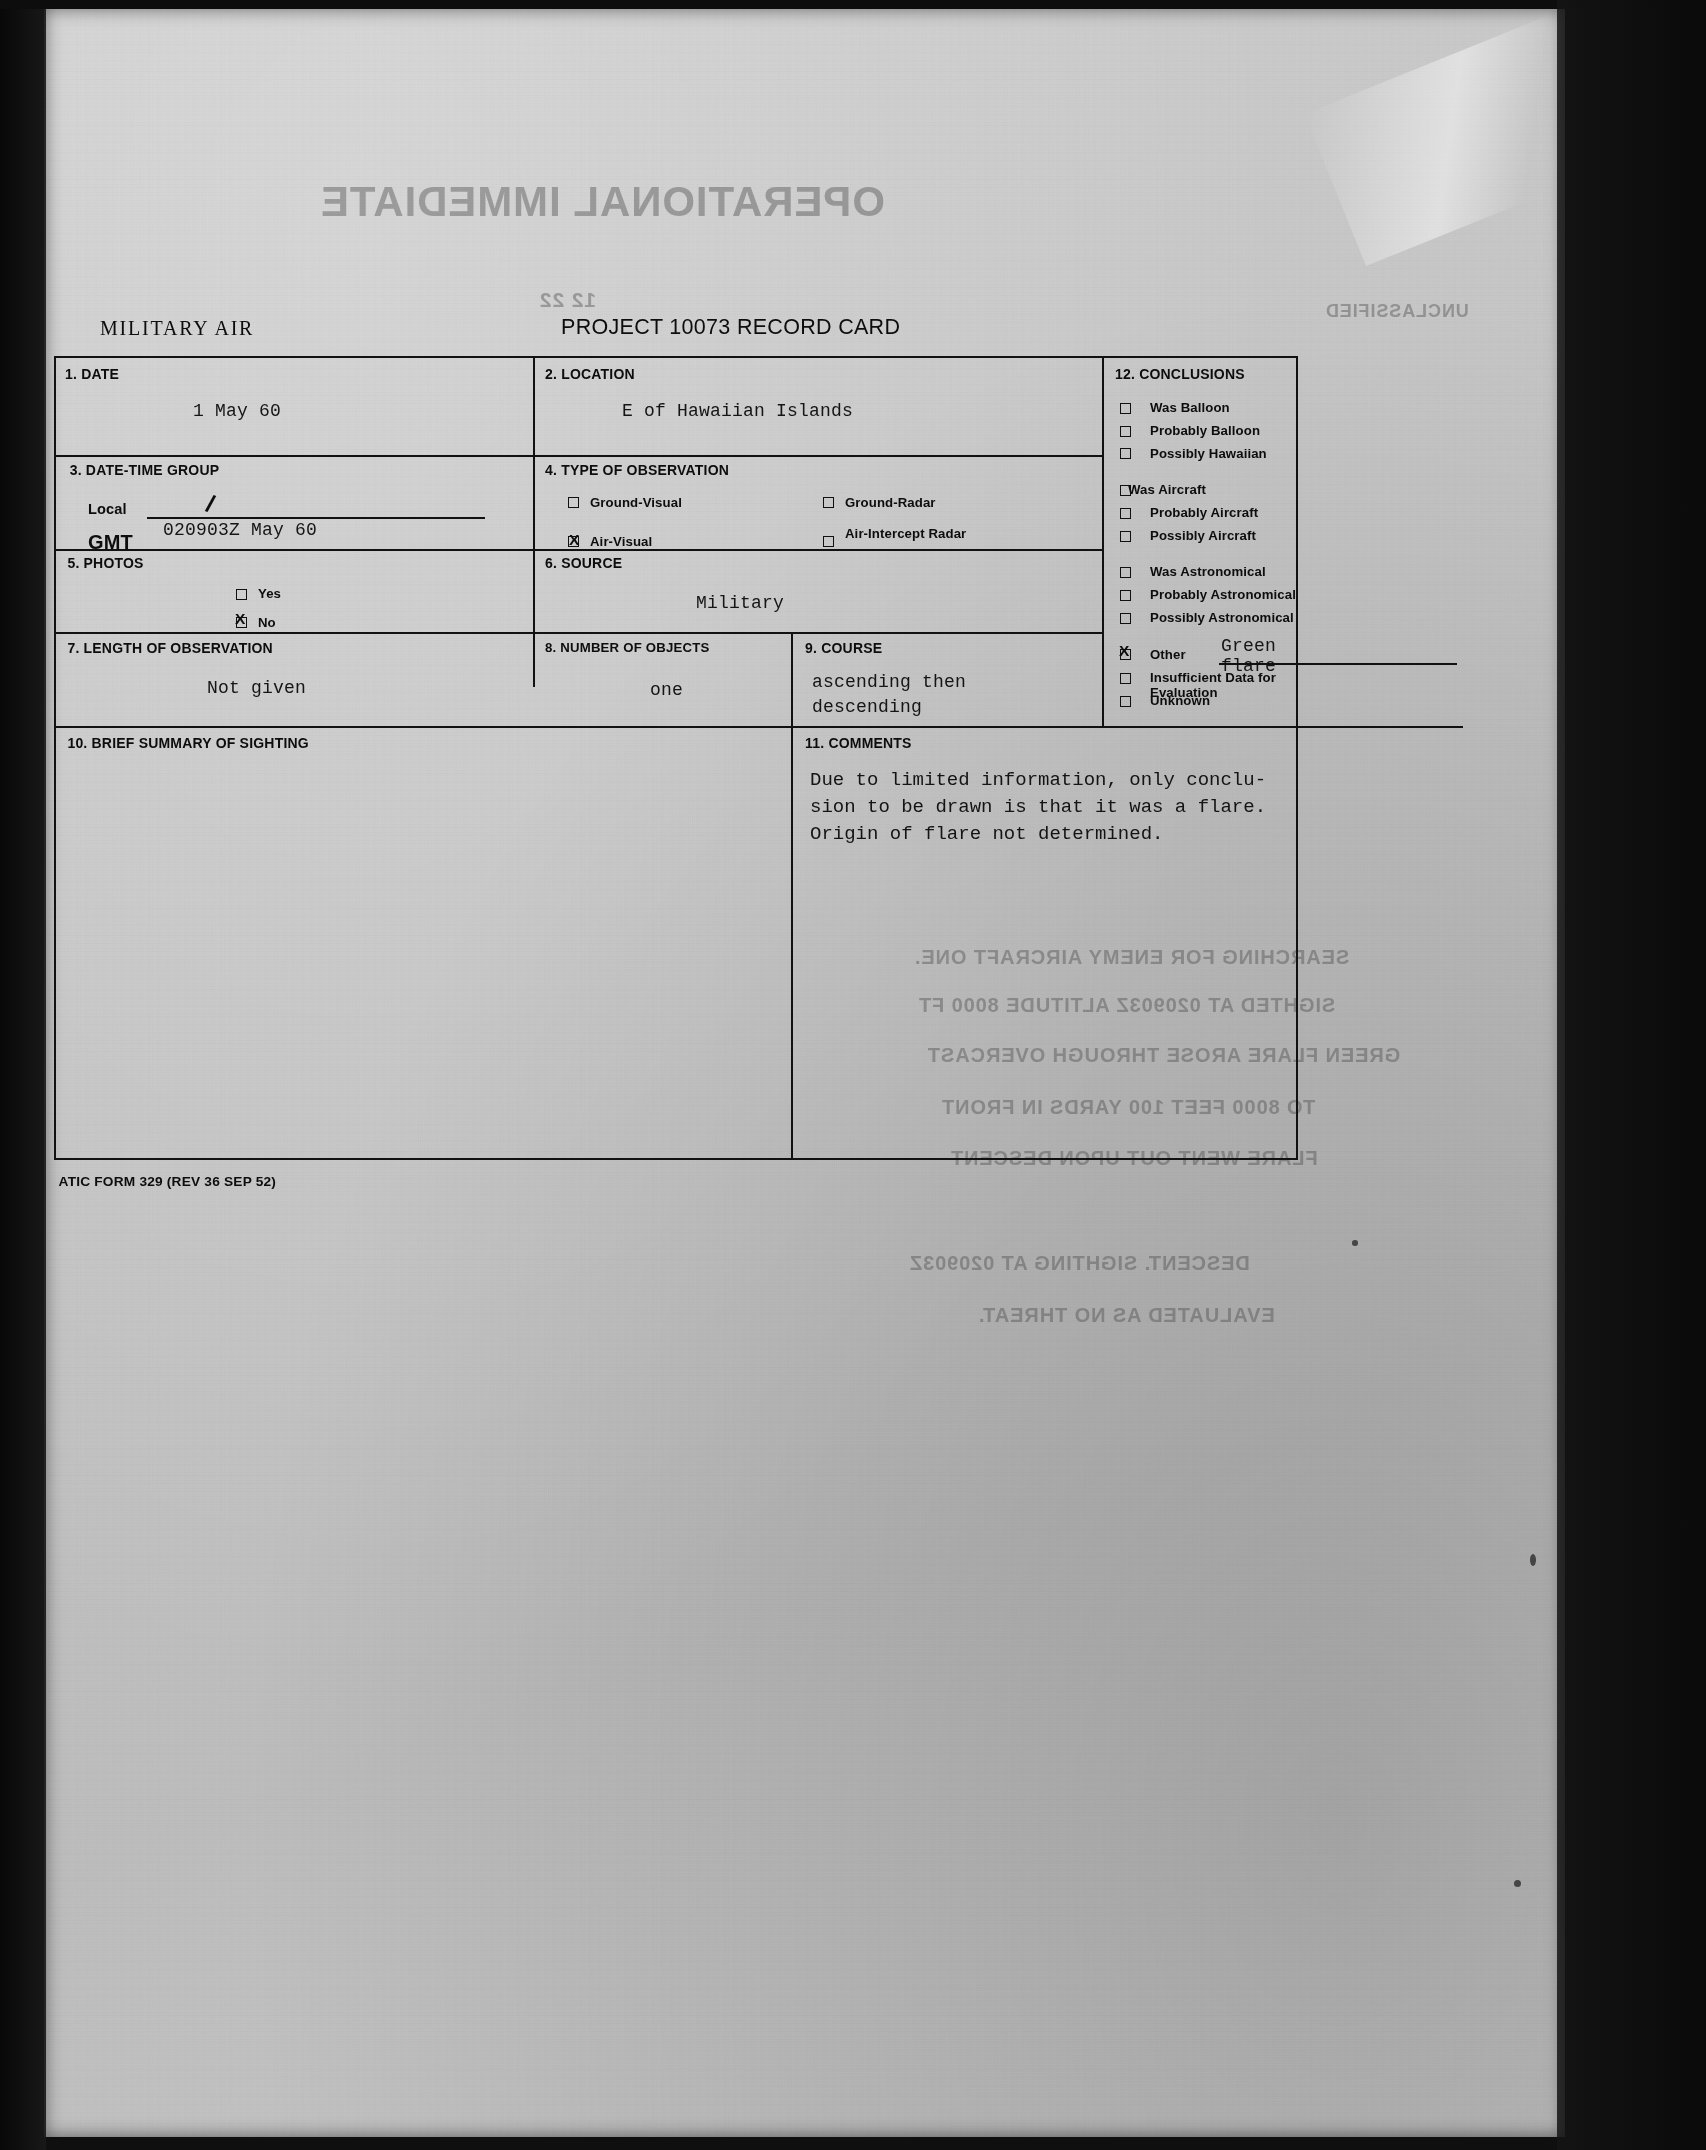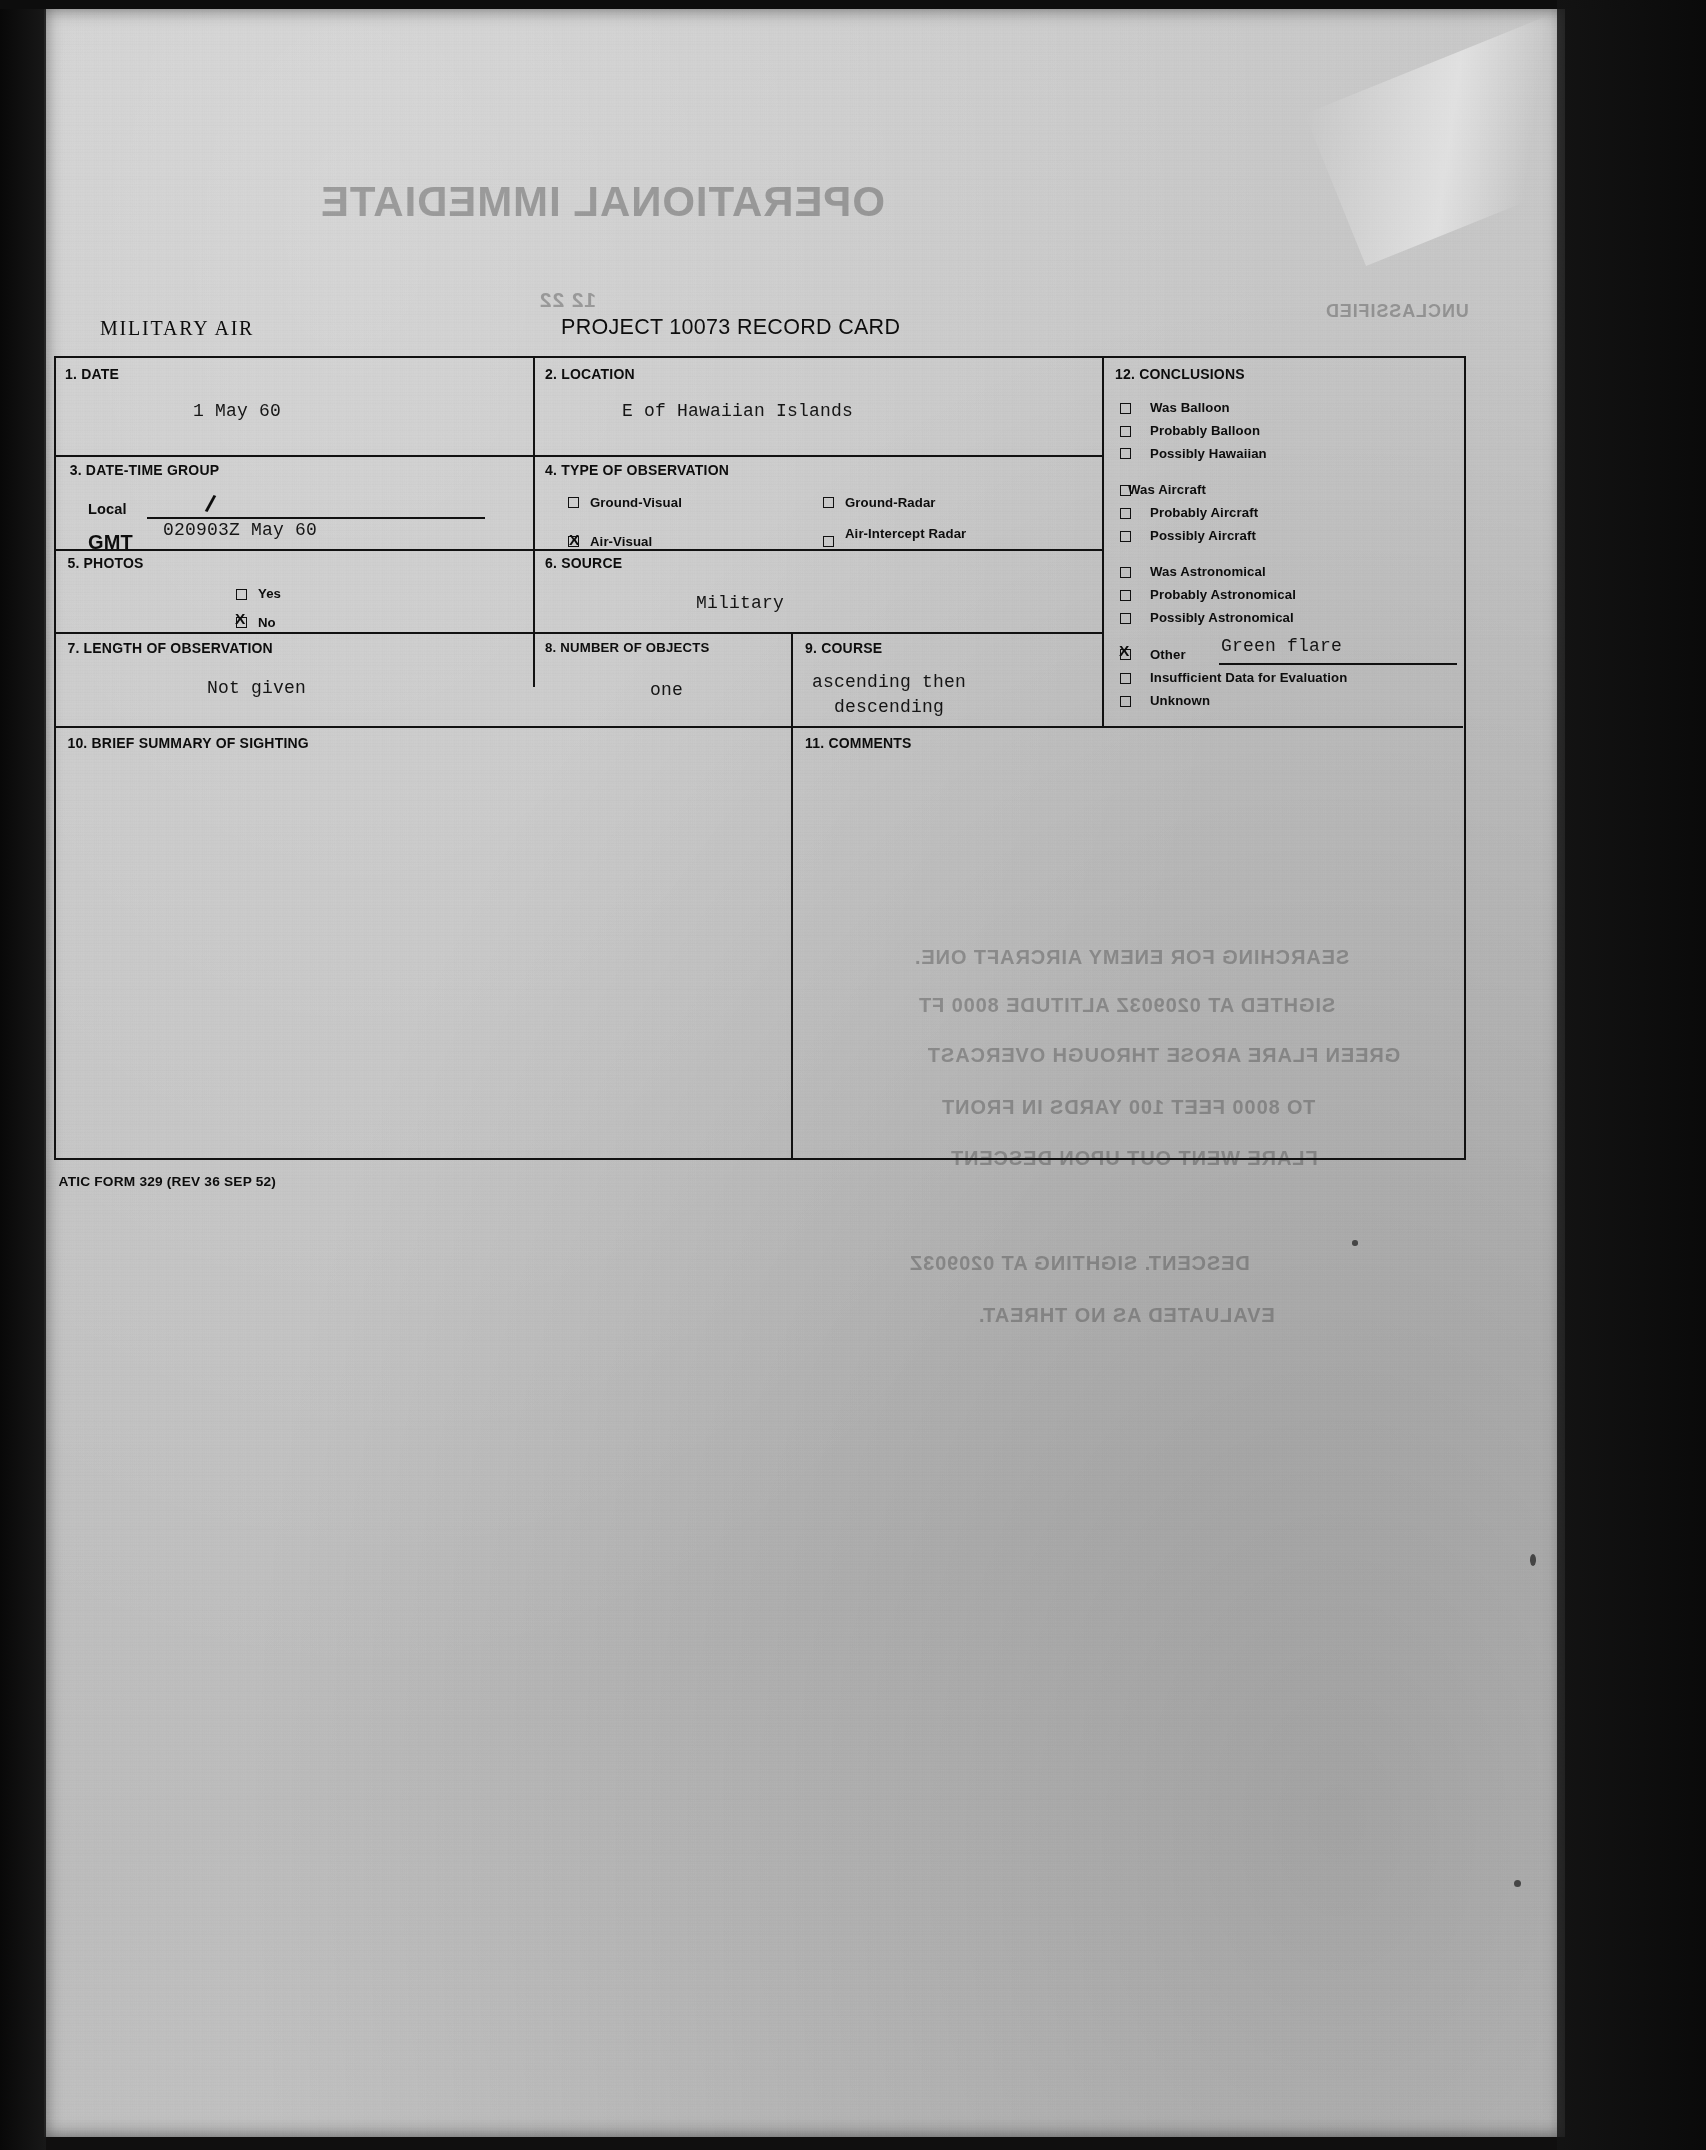--- a/index.html
+++ b/index.html
@@ -105,25 +105,24 @@
     position: absolute;
     left: 46px; top: 16.4px;
     font-size: 20px;
     font-family: "Liberation Serif", serif;
     letter-spacing: 1.8px;
   }
 
   #grid {
     position: absolute;
     left: 0; top: 55px;
-    width: 1412px;
+    width: 1244px;
     height: 804px;
     border: 2.3px solid #111;
     box-sizing: border-box;
-    text-align: center;
   }
   .vline, .hline {
     position: absolute;
     background: #111;
   }
   .vline { width: 2.3px; }
   .hline { height: 2.3px; }
 
   .cell-label {
     position: absolute;
@@ -278,20 +277,23 @@
     <div class="cell-label" style="left:489px; top:282px; font-size:13.2px;">8. NUMBER OF OBJECTS</div>
     <div class="typed" style="left:594px; top:322px;">one</div>
 
     <div class="cell-label" style="left:749px; top:282px;">9. COURSE</div>
     <div class="typed" style="left:756px; top:312px; white-space:pre-line; line-height:25px;">ascending then
 descending</div>
 
     <div class="cell-label" style="left:11.4px; top:377px;">10. BRIEF SUMMARY OF SIGHTING</div>
 
     <div class="cell-label" style="left:749px; top:377px;">11. COMMENTS</div>
+    <div class="summary-text" style="left:754px; top:409px; width:640px;">Due to limited information, only conclu-
+sion to be drawn is that it was a flare.
+Origin of flare not determined.</div>
 
     <div class="cell-label" style="left:1059px; top:8.2px;">12. CONCLUSIONS</div>
 
     <div class="box" style="left:1064px; top:45px;"></div>
     <div class="small-opt" style="left:1094px; top:42px;">Was Balloon</div>
     <div class="box" style="left:1064px; top:68px;"></div>
     <div class="small-opt" style="left:1094px; top:65px;">Probably Balloon</div>
     <div class="box" style="left:1064px; top:90px;"></div>
     <div class="small-opt" style="left:1094px; top:88px;">Possibly Hawaiian</div>
 

